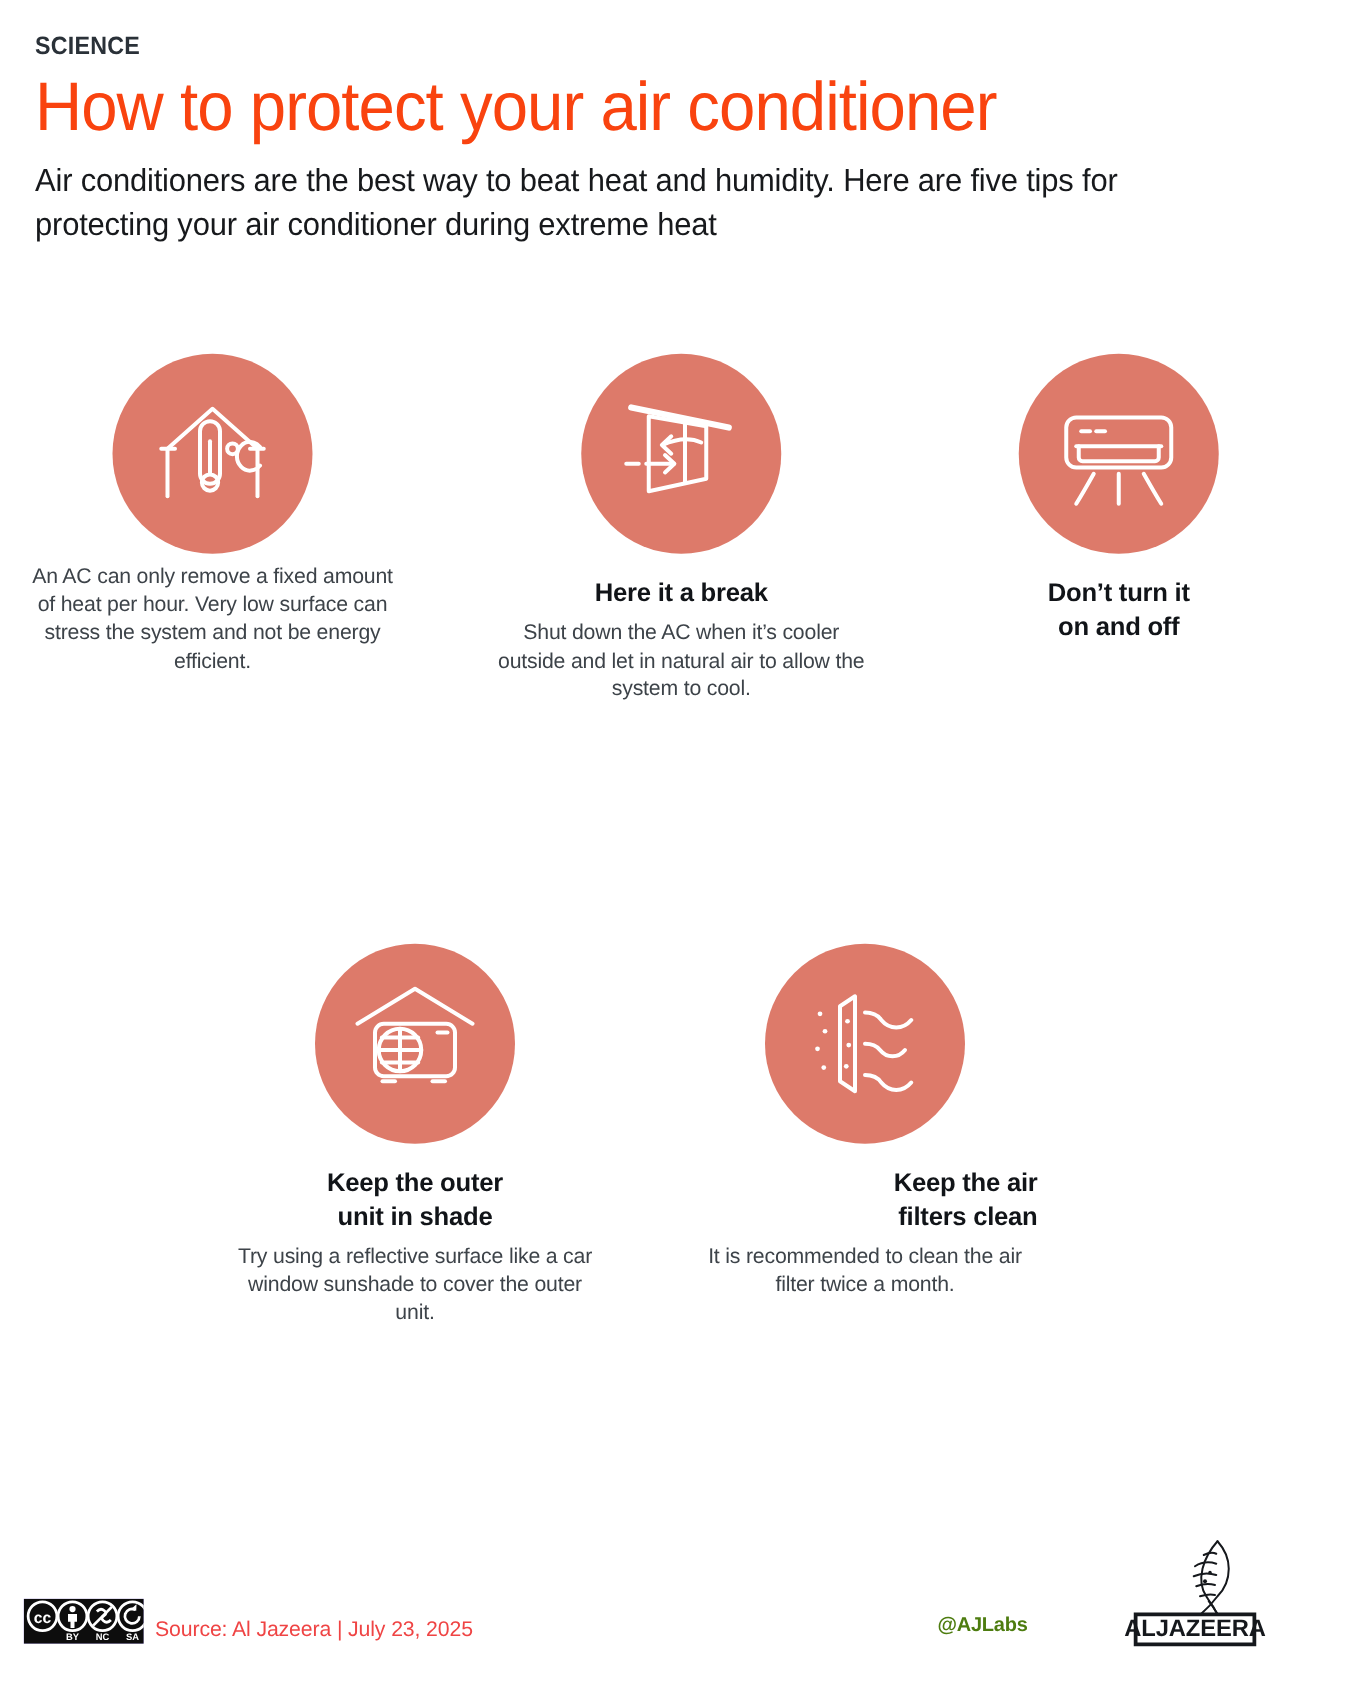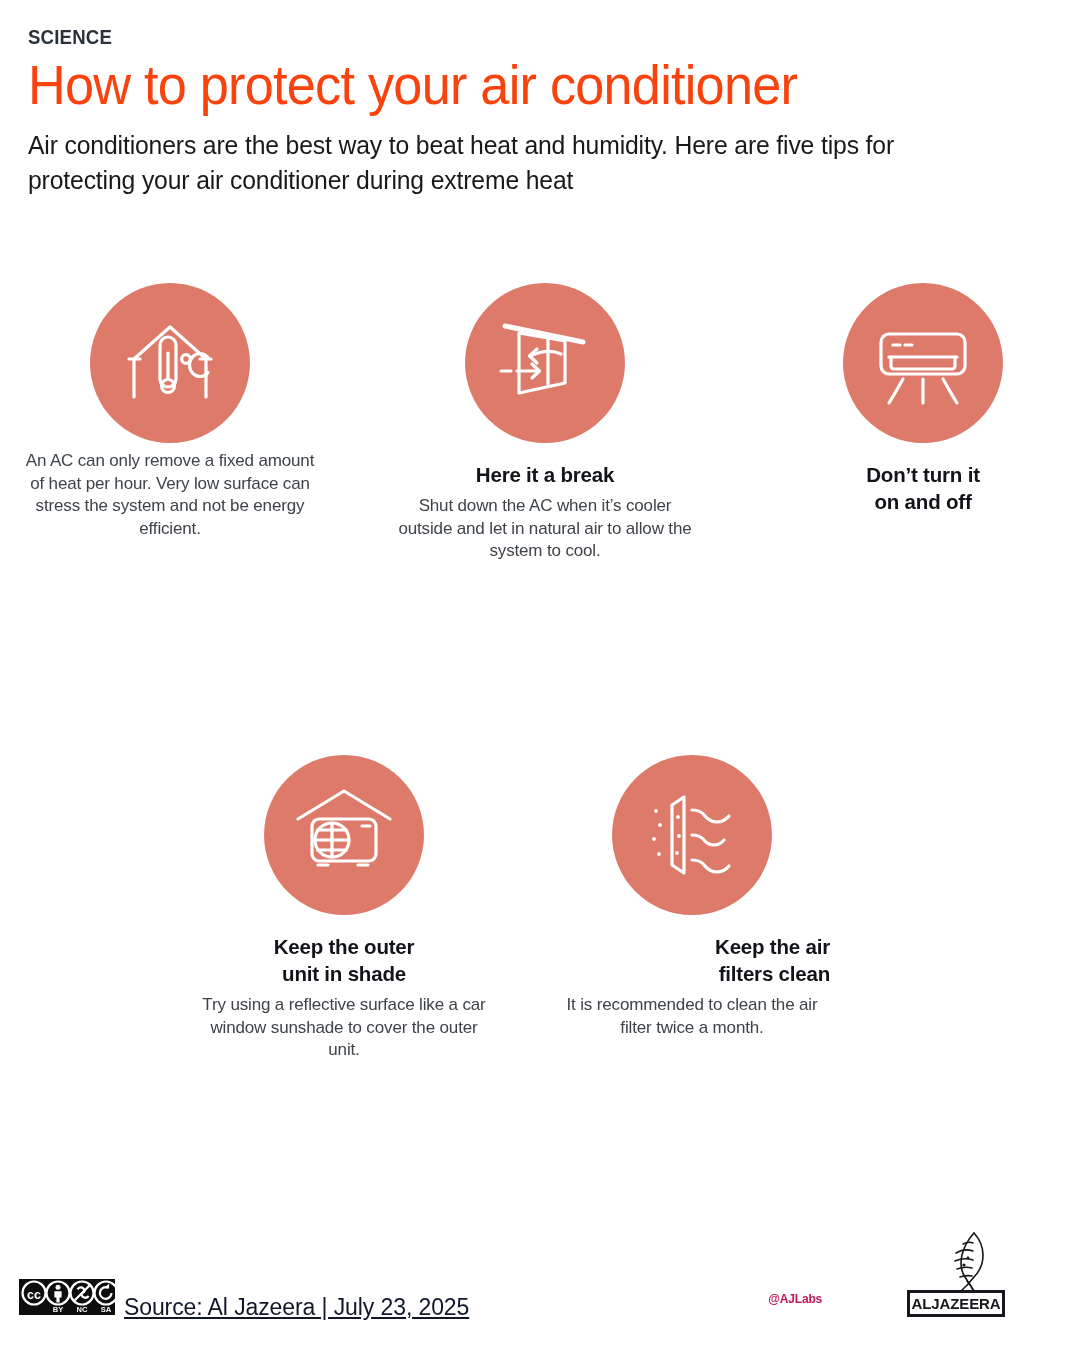--- a/index.html
+++ b/index.html
@@ -86,39 +86,39 @@
   .cc-badge {
     position: absolute; left: 19px; top: 1279px;
     width: 96px; height: 36px;
     background: #c4b5fd;
     display: flex; align-items: flex-start;
   }
   .cc-badge svg { display:block; }
 
   .source-line {
     position: absolute; left: 124px; top: 1294px;
-    font-size: 23px; font-weight: 400; color: #0f172a;
-    letter-spacing: -0.1px; white-space: nowrap; text-decoration: underline;
+    font-size: 17px; font-weight: 400; color: #ef4444;
+    letter-spacing: -0.1px; white-space: nowrap;
   }
 
   .aj-handle {
     position: absolute; right: 205px; top: 1292px;
-    font-size: 12px; font-weight: 700; color: #be185d;
+    font-size: 16px; font-weight: 700; color: #4d7c0f;
     letter-spacing: -0.2px; white-space: nowrap;
   }
 
   .aj-logo-mark { position: absolute; right: 29px; top: 1231px; width: 64px; height: 62px; }
   .aj-logo-box {
     position: absolute; right: 22px; top: 1290px;
     width: 98px; height: 27px;
     border: 3px solid #15181c;
     display: flex; align-items: center; justify-content: center;
   }
   .aj-logo-box span {
-    font-size: 15px; font-weight: 700; color: #15181c;
+    font-size: 19px; font-weight: 700; color: #15181c;
     letter-spacing: -0.1px; transform: scaleX(1.0);
   }
 </style>
 </head>
 <body>
 
 <div class="page">
 
   <div class="header">
     <div class="kicker">SCIENCE</div>
@@ -158,40 +158,40 @@
           <path d="M10 62 L20 62"></path>
           <path d="M26 62 L48 62"></path>
           <path d="M41 55 L48.5 62 L41 69"></path>
         </svg>
       </span>
     </div>
     <div class="card-title" style="white-space:pre-line;">Here it a break</div>
     <div class="card-body">Shut down the AC when it’s cooler outside and let in natural air to allow the system to cool.</div>
   </div>
 
-  <div class="card" style="left:747px; top:283px; width:296px;margin-left:28px;">
+  <div class="card" style="left:747px; top:283px; width:296px;">
     <div class="circle">
       <span>
         <svg width="108" height="108" viewBox="0 0 108 108" fill="none" stroke="#ffffff" stroke-width="3.2" stroke-linecap="round" stroke-linejoin="round">
           <rect x="12" y="25" width="84" height="40" rx="8"></rect>
           <path d="M24 36 L31 36"></path>
           <path d="M36 36 L43 36"></path>
           <path d="M20 48 L88 48"></path>
           <path d="M22 48 L22 57 a3 3 0 0 0 3 3 L83 60 a3 3 0 0 0 3 -3 L86 48"></path>
           <path d="M34 70 q-9 16 -14 24"></path>
           <path d="M54 70 L54 94"></path>
           <path d="M74 70 q9 16 14 24"></path>
         </svg>
       </span>
     </div>
     <div class="card-title" style="white-space:pre-line;">Don’t turn it
 on and off</div>
   </div>
 
-  <div class="card" style="left:184px; top:755px; width:296px;margin-left:12px;">
+  <div class="card" style="left:184px; top:755px; width:296px;">
     <div class="circle">
       <span>
         <svg width="108" height="108" viewBox="0 0 108 108" fill="none" stroke="#ffffff" stroke-width="3.2" stroke-linecap="round" stroke-linejoin="round">
           <path d="M8 38 L54 10 L100 38"></path>
           <rect x="22" y="38" width="64" height="42" rx="7"></rect>
           <circle cx="42" cy="59" r="17"></circle>
           <path d="M42 42 L42 76"></path>
           <path d="M25 59 L59 59"></path>
           <path d="M27.5 49 L56.5 49"></path>
           <path d="M27.5 69 L56.5 69"></path>

